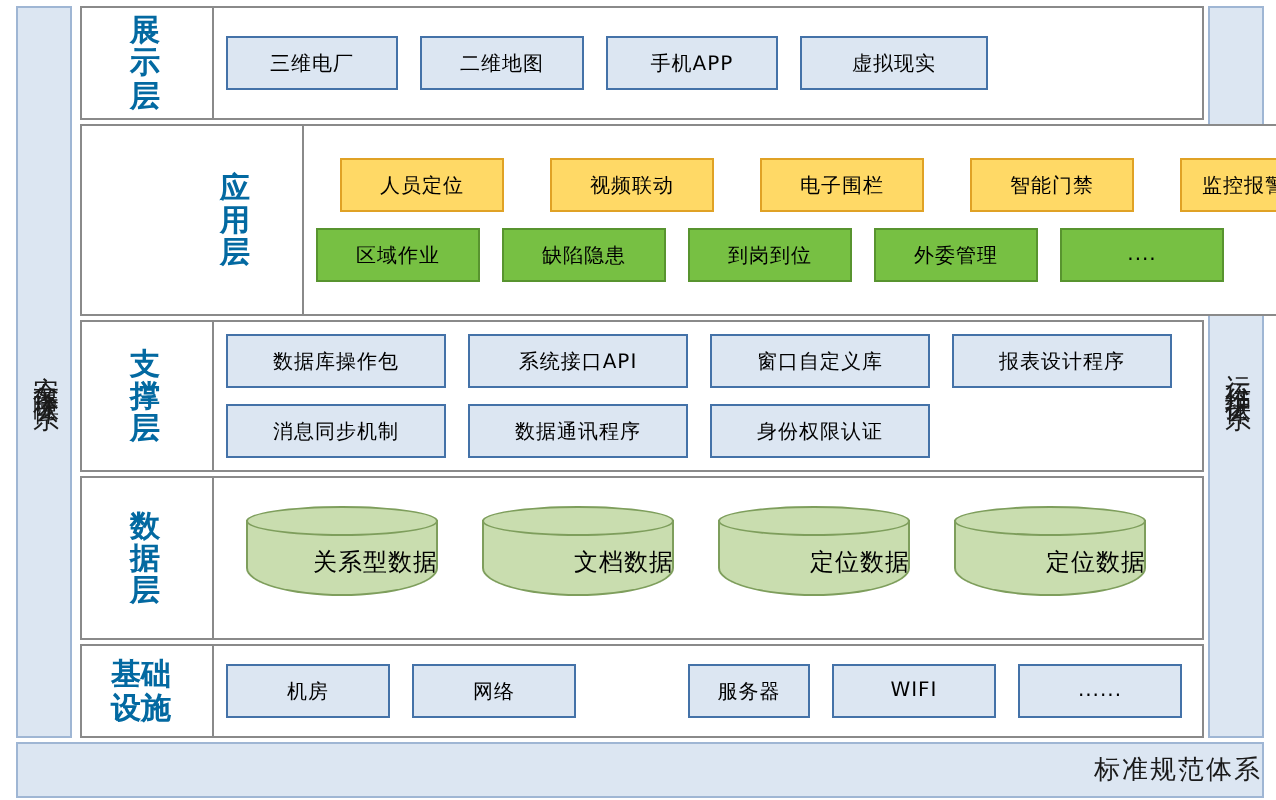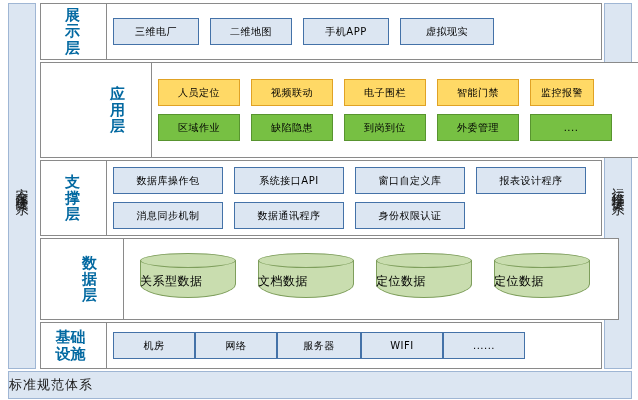--- a/index.html
+++ b/index.html
@@ -26,21 +26,21 @@
     color:#1a1a1a;
     line-height:1;
   }
   #pillar-left{left:8px;top:3px;width:26px;height:364px;}
   #pillar-right{left:604px;top:3px;width:26px;height:364px;}
 
   
   #bottom-bar{
     position:absolute;left:8px;top:371px;width:622px;height:26px;
     background:#DCE6F2;border:1px solid #9FB6D4;
-    display:flex;align-items:center;justify-content:flex-start;
+    display:flex;align-items:center;justify-content:flex-end;
     font-size:13px;color:#1a1a1a;letter-spacing:1px;
   }
 
   
   .layer{
     position:absolute;left:40px;width:560px;
     background:#ffffff;
     border:1px solid #8a8a8a;
     display:flex;align-items:stretch;
   }
@@ -68,21 +68,21 @@
   .node{
     box-sizing:border-box;
     height:27px;
     display:flex;align-items:center;justify-content:center;
     font-size:10px;color:#000;
     border-width:1px;border-style:solid;
     letter-spacing:0.5px;
     white-space:nowrap;
   }
   .node.blue  {background:#DCE6F2;border-color:#4472A8;}
-  .node.yellow{background:#FFD966;border-color:#E0A225;}
+  .node.yellow{background:#FFD966;border-color:#E0A225;margin-left:12px;}
   .node.green {background:#77C043;border-color:#58942F;}
 
   
   .cyl{
     position:relative;
     width:96px;height:52px;
   }
   .cyl .body{
     position:absolute;left:0;top:7px;width:96px;height:38px;
     background:#C9DDAF;
@@ -95,21 +95,21 @@
   }
   .cyl .top{
     position:absolute;left:0;top:0;width:96px;height:15px;
     background:#C9DDAF;
     border:1px solid #7E9E5C;
     border-radius:48px / 7.5px;
     box-sizing:border-box;
   }
   .cyl .cyl-label{
     position:absolute;left:0;top:20px;width:96px;
-    text-align:left;font-size:12px;color:#000;
+    text-align:right;font-size:12px;color:#000;
     letter-spacing:0.5px;white-space:nowrap;
   }
 </style>
 </head>
 <body>
 
 <div class="canvas">
 
   <div class="pillar" id="pillar-left">
     <span class="vtext">安全保障体系</span>
@@ -169,21 +169,21 @@
             <div class="node blue" style="width: 110px;">窗口自定义库</div>
             <div class="node blue" style="width: 110px;">报表设计程序</div>
           </div>
           <div class="row" style="gap: 11px; margin-top: 8px;">
             <div class="node blue" style="width: 110px;">消息同步机制</div>
             <div class="node blue" style="width: 110px;">数据通讯程序</div>
             <div class="node blue" style="width: 110px;">身份权限认证</div>
           </div>
         </div>
       </div>
-      <div class="layer" style="top: 238px; height: 80px; padding-left: 17px;">
+      <div class="layer" style="top: 238px; height: 80px;">
         <div class="layer-label">
           <div class="lbl stack1">数据层</div>
         </div>
         <div class="layer-body">
           <div class="row" style="gap: 22px; padding-left: 10px;">
             <div class="cyl">
               <div class="body"></div>
               <div class="top"></div>
               <div class="cyl-label">关系型数据</div>
             </div>
@@ -203,24 +203,24 @@
               <div class="cyl-label">定位数据</div>
             </div>
           </div>
         </div>
       </div>
       <div class="layer" style="top: 322px; height: 45px;">
         <div class="layer-label">
           <div class="lbl stack2">基础设施</div>
         </div>
         <div class="layer-body">
-          <div class="row" style="">
+          <div class="row" style="gap: 11px;">
             <div class="node blue" style="width: 82px;">机房</div>
             <div class="node blue" style="width: 82px;">网络</div>
-            <div class="node blue" style="width: 84px;">服务器</div>
+            <div class="node blue" style="width: 61px; margin-left: 45px;">服务器</div>
             <div class="node blue" style="width: 82px;">WIFI</div>
             <div class="node blue" style="width: 82px;">......</div>
           </div>
         </div>
       </div>
     </div>
 
 </div>
 
 </body></html>

